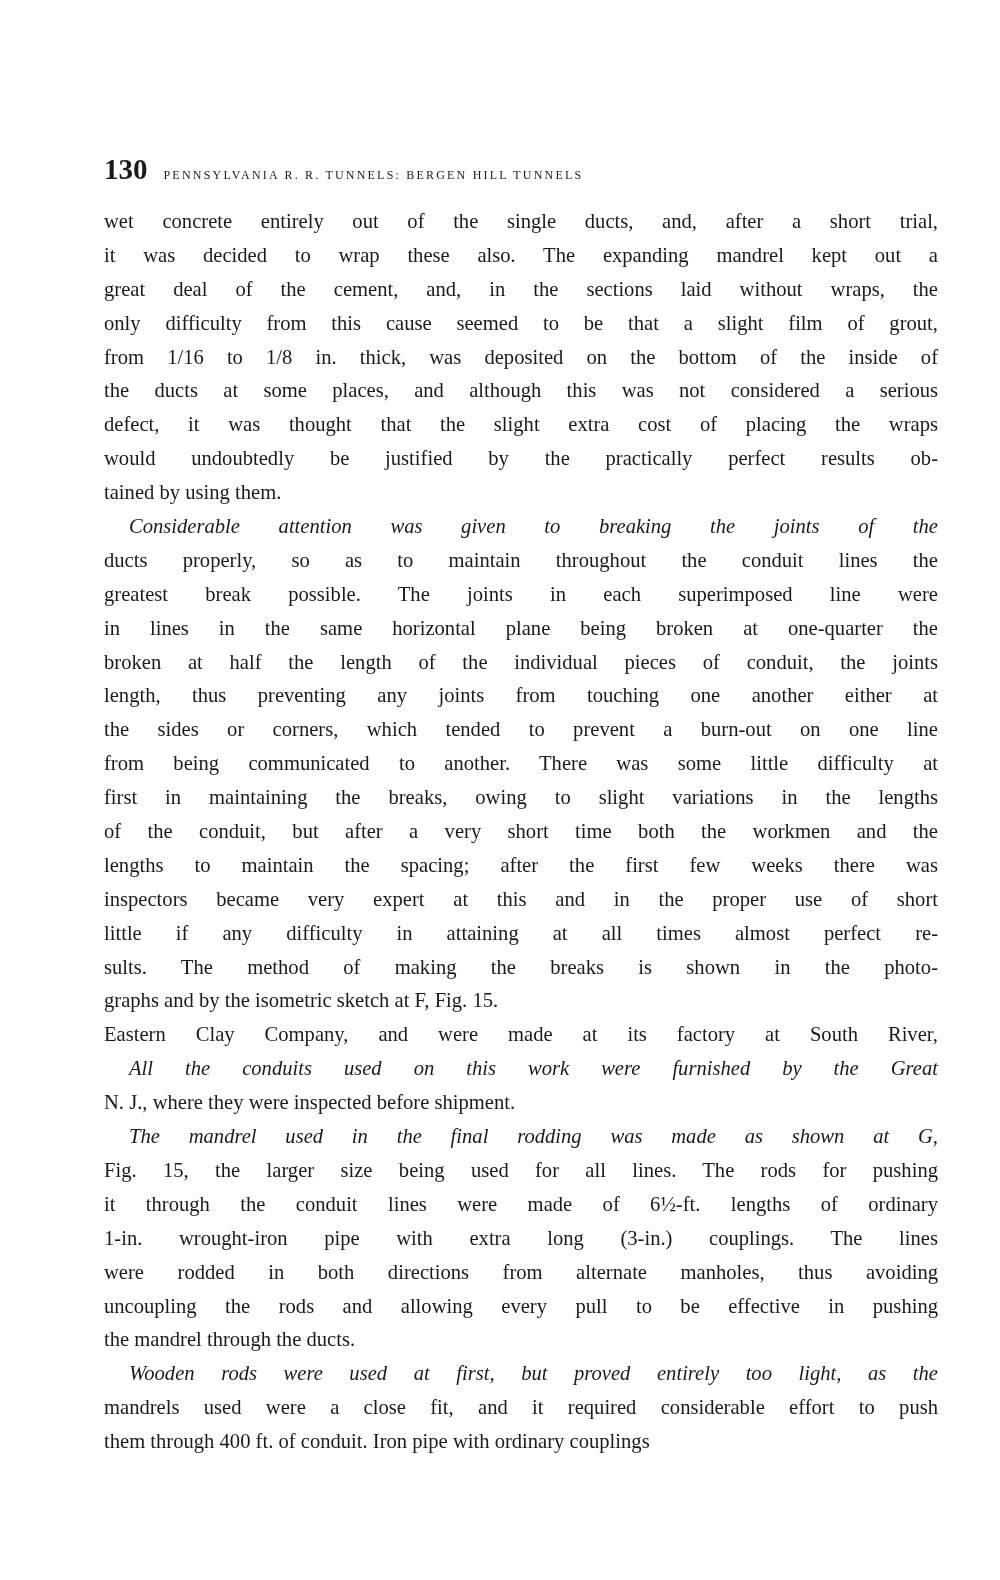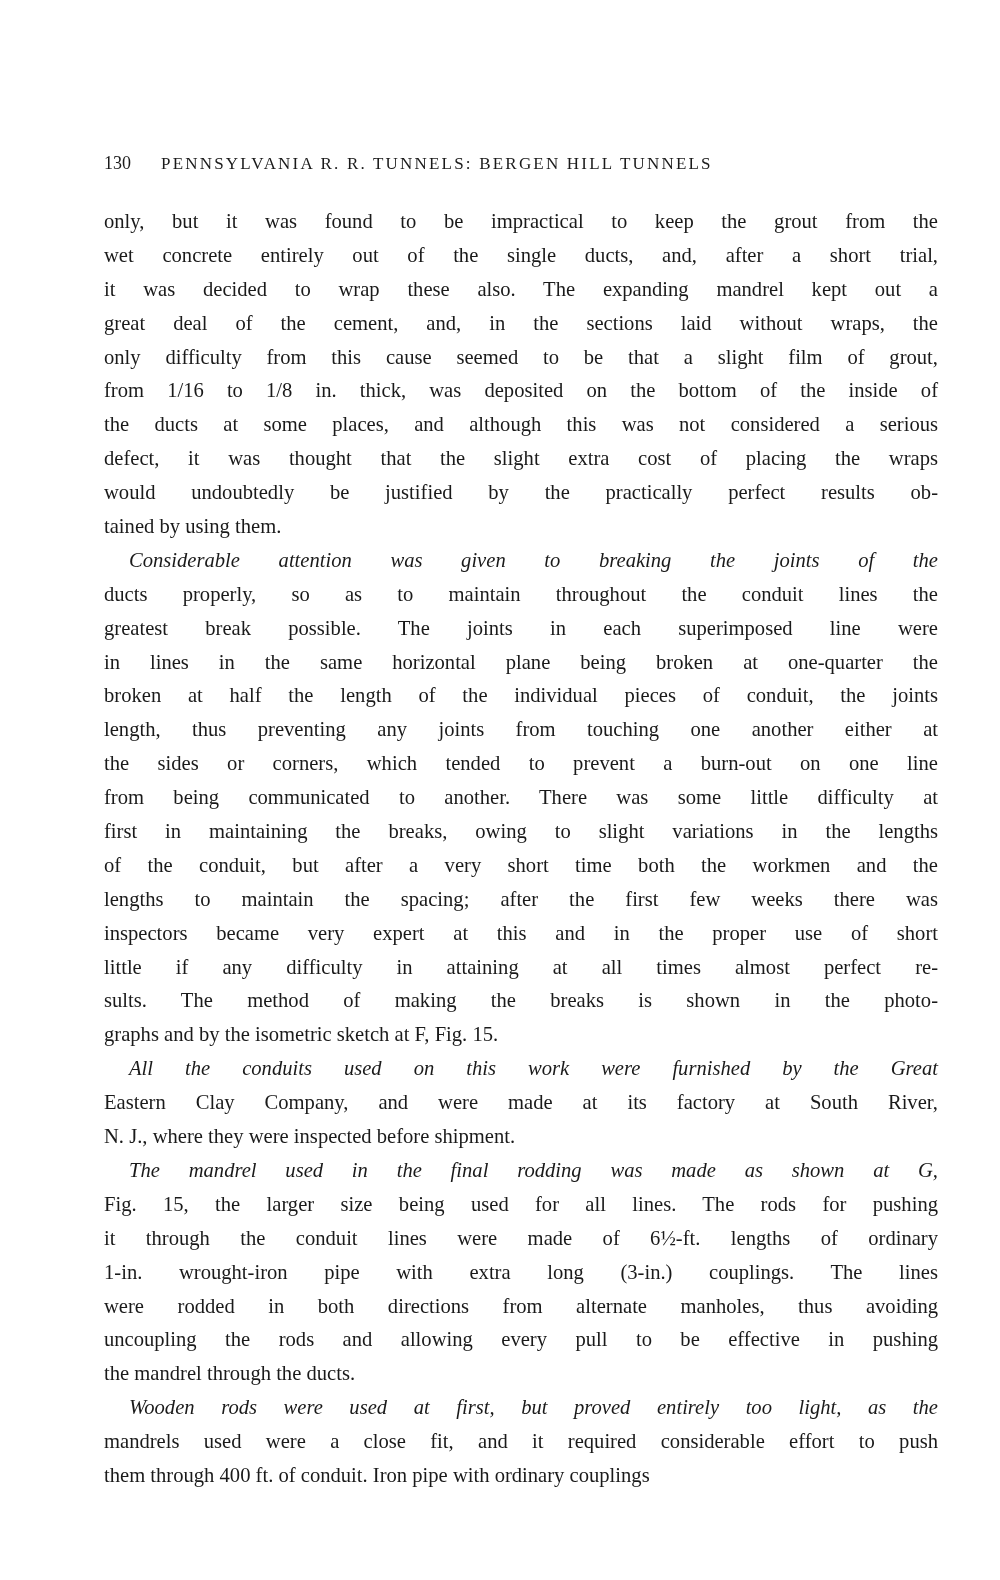--- a/index.html
+++ b/index.html
@@ -1,42 +1,41 @@
 <!DOCTYPE html>
 <html><head>
 <meta charset="utf-8">
 <style>
   html, body { margin:0; padding:0; background:#ffffff; }
   body { width:1000px; height:1580px; position:relative; overflow:hidden;
          font-family:"DejaVu Serif","Liberation Serif",serif; color:#1a1a1a; }
   .page { position:absolute; left:0; top:0; width:1000px; height:1580px; background:#fff; }
   .header { position:absolute; left:104px; top:153px; width:840px; height:30px;
             font-family:"Liberation Serif",serif; white-space:nowrap; }
-  .header .pno { font-size:18px; letter-spacing:0px; vertical-align:baseline; }
-  .header .title { font-size:17px; letter-spacing:2.2px; margin-left:26px; }
+  .header .pno { font-size:29px; letter-spacing:0px; vertical-align:baseline;font-weight:bold; }
+  .header .title { font-size:12px; letter-spacing:2.2px; margin-left:12px; }
   .body { position:absolute; left:104px; top:205px; width:834px;
           font-family:"Liberation Serif",serif; font-size:20.6px; line-height:33.9px;
           text-align:justify; }
   .line { display:block; height:33.9px; white-space:nowrap; text-align:justify;
           text-align-last:justify; }
   .line.last { text-align-last:left; }
   .line.indent { padding-left:25px;font-style:italic; }
 </style>
 </head>
 <body>
 
 <div class="page">
   <div class="header">
     <span class="pno">130</span>
     <span class="title">PENNSYLVANIA R. R. TUNNELS: BERGEN HILL TUNNELS</span>
   </div>
 
   <div class="body" id="body">
       <div>
-        <span class="line">only, but it was found to be impractical to keep the grout from the</span>
         <span class="line">wet concrete entirely out of the single ducts, and, after a short trial,</span>
         <span class="line">it was decided to wrap these also. The expanding mandrel kept out a</span>
         <span class="line">great deal of the cement, and, in the sections laid without wraps, the</span>
         <span class="line">only difficulty from this cause seemed to be that a slight film of grout,</span>
         <span class="line">from 1/16 to 1/8 in. thick, was deposited on the bottom of the inside of</span>
         <span class="line">the ducts at some places, and although this was not considered a serious</span>
         <span class="line">defect, it was thought that the slight extra cost of placing the wraps</span>
         <span class="line">would undoubtedly be justified by the practically perfect results ob-</span>
         <span class="line last">tained by using them.</span>
       </div>
@@ -51,22 +50,22 @@
         <span class="line">from being communicated to another. There was some little difficulty at</span>
         <span class="line">first in maintaining the breaks, owing to slight variations in the lengths</span>
         <span class="line">of the conduit, but after a very short time both the workmen and the</span>
         <span class="line">lengths to maintain the spacing; after the first few weeks there was</span>
         <span class="line">inspectors became very expert at this and in the proper use of short</span>
         <span class="line">little if any difficulty in attaining at all times almost perfect re-</span>
         <span class="line">sults. The method of making the breaks is shown in the photo-</span>
         <span class="line last">graphs and by the isometric sketch at F, Fig. 15.</span>
       </div>
       <div>
+        <span class="line">Eastern Clay Company, and were made at its factory at South River,</span>
         <span class="line indent">All the conduits used on this work were furnished by the Great</span>
-        <span class="line">Eastern Clay Company, and were made at its factory at South River,</span>
         <span class="line last">N. J., where they were inspected before shipment.</span>
       </div>
       <div>
         <span class="line indent">The mandrel used in the final rodding was made as shown at G,</span>
         <span class="line">Fig. 15, the larger size being used for all lines. The rods for pushing</span>
         <span class="line">it through the conduit lines were made of 6½-ft. lengths of ordinary</span>
         <span class="line">1-in. wrought-iron pipe with extra long (3-in.) couplings. The lines</span>
         <span class="line">were rodded in both directions from alternate manholes, thus avoiding</span>
         <span class="line">uncoupling the rods and allowing every pull to be effective in pushing</span>
         <span class="line last">the mandrel through the ducts.</span>

